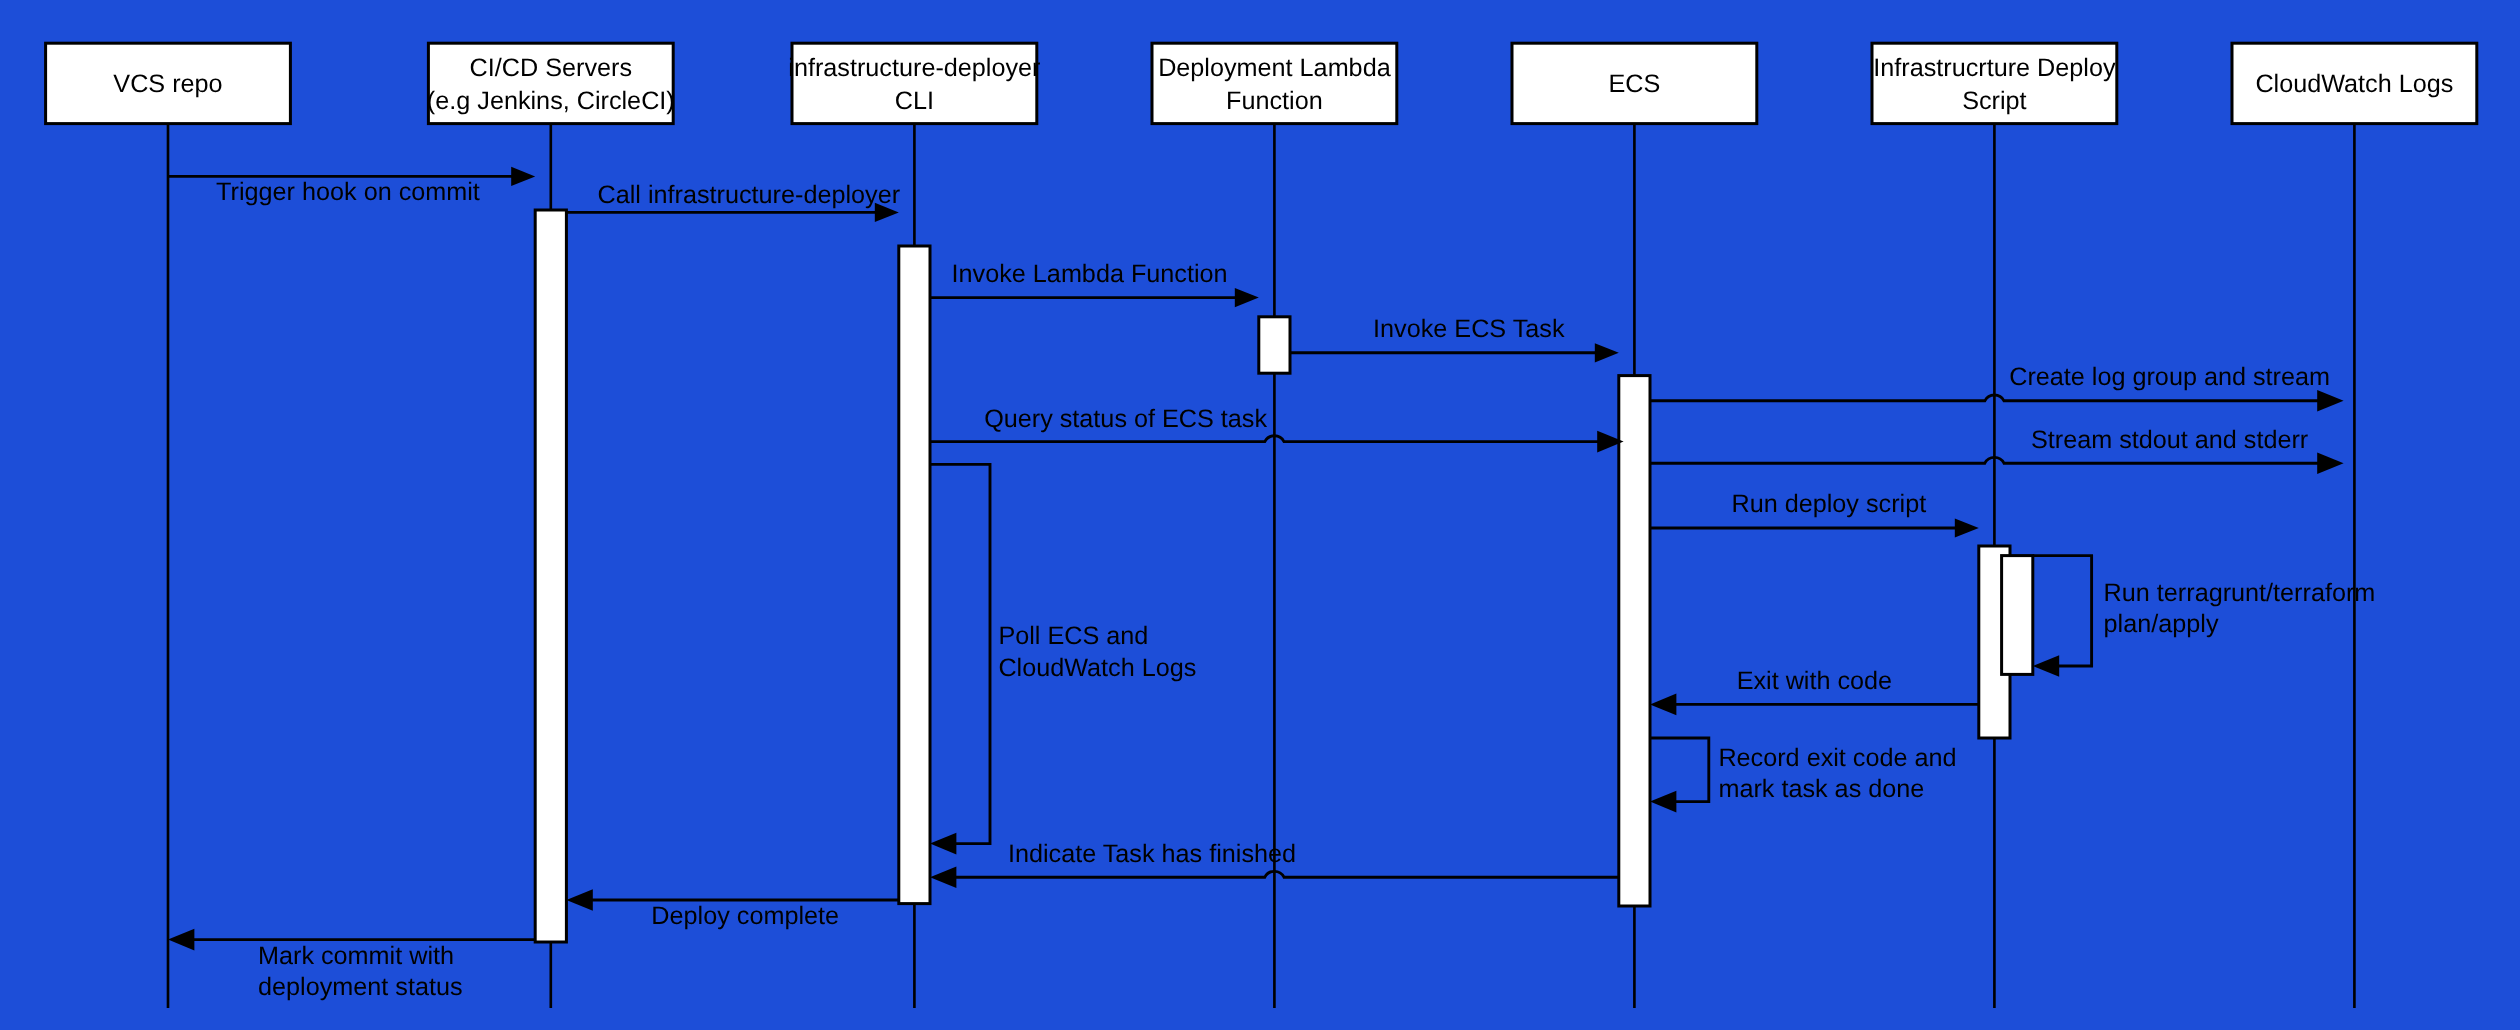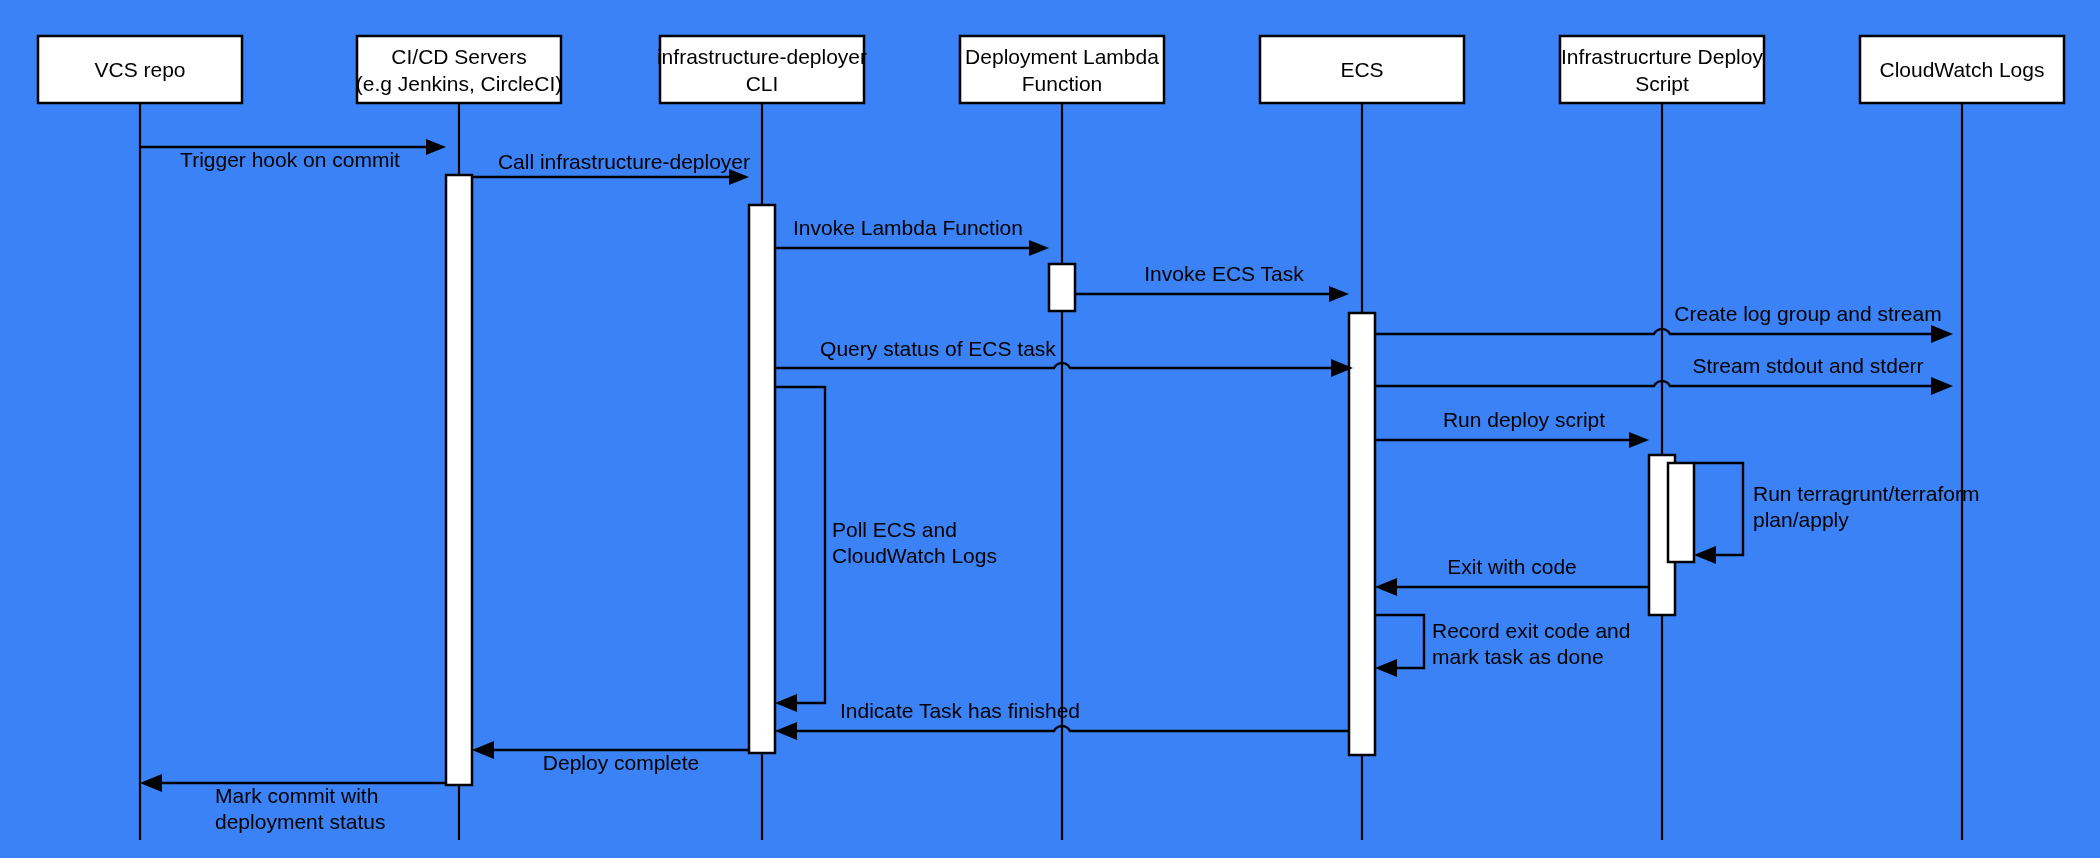--- a/index.html
+++ b/index.html
@@ -9,21 +9,21 @@
     background: #ffffff;
   }
   body {
     font-family: "Liberation Sans", sans-serif;
     color: #000000;
   }
   #diagram-root {
     position: relative;
     width: 2100px;
     height: 858px;
-    background: #3b82f6;
+    background: #1d4ed8;
     overflow: hidden;
   }
   #seq-svg {
     display: block;
     width: 2100px;
     height: 858px;
   }
   .participant-box {
     fill: #ffffff;
     stroke: #000000;

